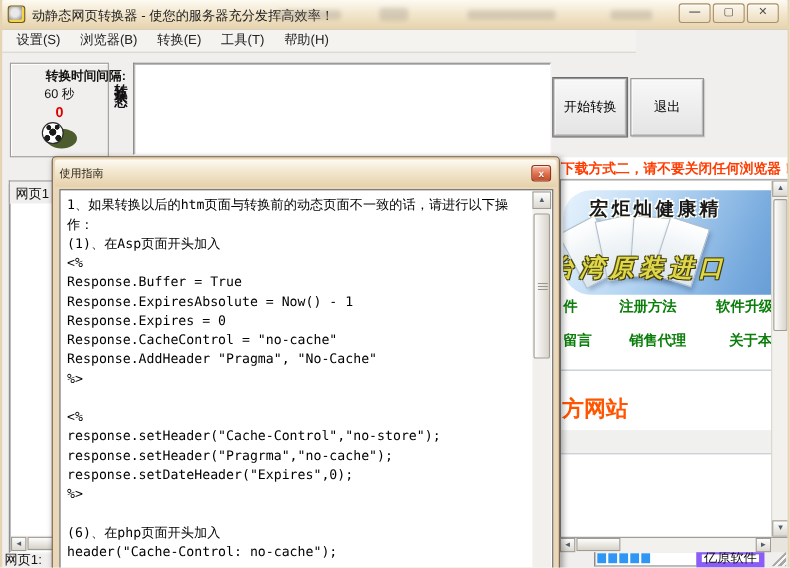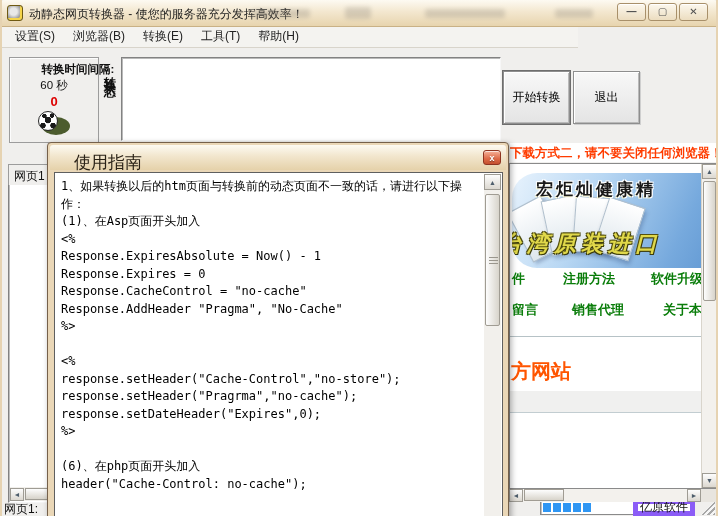--- a/index.html
+++ b/index.html
@@ -163,21 +163,21 @@
   
   .dialog {
     position:absolute; left:47px; top:142px; width:462px; height:400px; z-index:10;
     background:#ead7b7; border:1px solid #75604a; border-radius:4px 4px 0 0;
     box-shadow:2px 2px 6px rgba(0,0,0,.35);
   }
   .dlg-titlebar {
     position:absolute; left:2px; top:2px; right:2px; height:25px; border-radius:3px 3px 0 0;
     background:linear-gradient(#fdfaf2 0%, #f2e6cd 45%, #e5d1aa 100%);
   }
-  .dlg-title { position:absolute; left:24px; top:6px; font-size:17px; color:#2a2217; }
+  .dlg-title { position:absolute; left:4px; top:6px; font-size:10px; color:#2a2217; }
   .dlg-close {
     position:absolute; right:5px; top:5px; width:18px; height:15px;
     background:linear-gradient(#f6b29a,#dd6a47 60%,#c4502e); border:1px solid #8e3420; border-radius:3px;
     color:#fff; font-size:9px; font-weight:bold; display:flex; align-items:center; justify-content:center;
     box-shadow:inset 0 1px 0 rgba(255,255,255,.65); text-shadow:0 1px 1px rgba(0,0,0,.4);
   }
   .dlg-content {
     position:absolute; left:6px; right:5px; top:29px; bottom:0; background:#fff;
     border:1px solid #5f5f5f; overflow:hidden;
   }
@@ -287,20 +287,21 @@
   <div class="dlg-titlebar">
     <div class="dlg-title">使用指南</div>
     <div class="dlg-close">x</div>
   </div>
   <div class="dlg-content">
     <div class="guide-text">
         <div class="gline">1、如果转换以后的htm页面与转换前的动态页面不一致的话，请进行以下操</div>
         <div class="gline">作：</div>
         <div class="gline">(1)、在Asp页面开头加入</div>
         <div class="gline">&lt;%</div>
+        <div class="gline">Response.Buffer = True</div>
         <div class="gline">Response.ExpiresAbsolute = Now() - 1</div>
         <div class="gline">Response.Expires = 0</div>
         <div class="gline">Response.CacheControl = "no-cache"</div>
         <div class="gline">Response.AddHeader "Pragma", "No-Cache"</div>
         <div class="gline">%&gt;</div>
         <div class="gline"></div>
         <div class="gline">&lt;%</div>
         <div class="gline">response.setHeader("Cache-Control","no-store");</div>
         <div class="gline">response.setHeader("Pragrma","no-cache");</div>
         <div class="gline">response.setDateHeader("Expires",0);</div>

